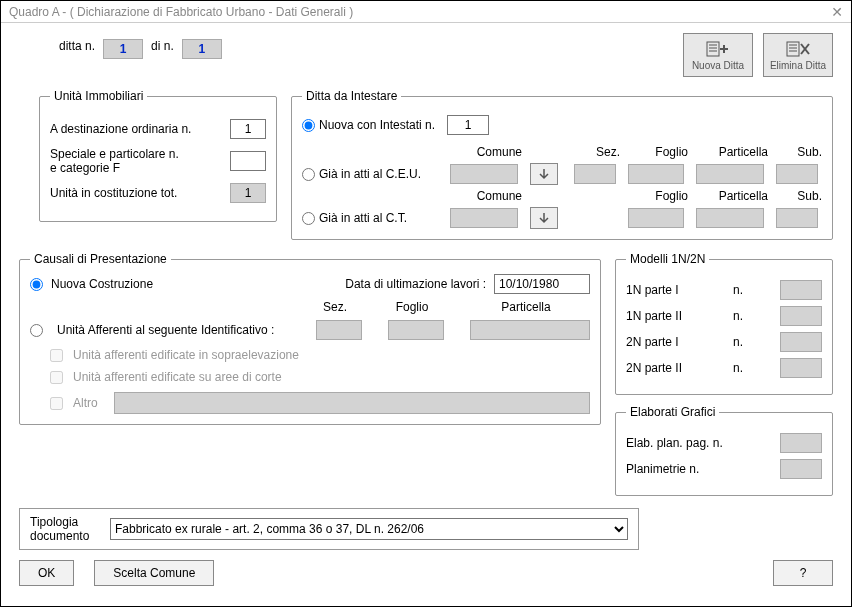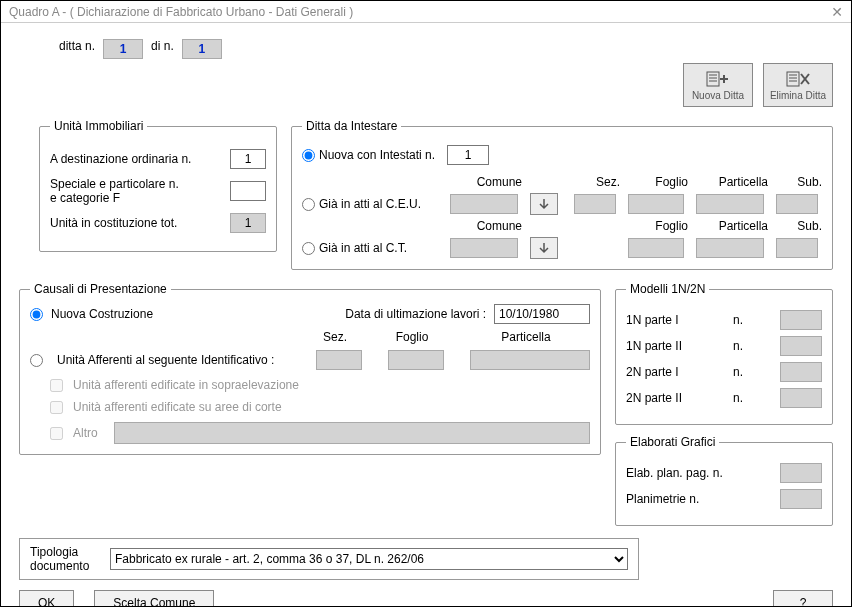--- a/index.html
+++ b/index.html
@@ -42,21 +42,21 @@
   .row1 { display:flex; gap:14px; align-items:flex-start; }
   .tipo-mappale { width: 276px; }
   .tipo-inner { display:flex; align-items:center; gap:6px; margin-top:4px;}
   .ditta-row { display:flex; gap:8px; margin-left:40px; margin-top:6px;}
   .btns-top { display:flex; gap:10px; margin-left:auto; }
   .toolbtn {
     width:70px; height:44px;
     background:#e8e8e8;
     border:1px solid #888;
     display:flex; flex-direction:column; align-items:center; justify-content:center;
-    font-size:10px; color:#555; cursor:pointer;margin-top:30px;
+    font-size:10px; color:#555; cursor:pointer;
   }
   .toolbtn svg { margin-bottom:2px; }
   .txt {
     border:1px solid #777;
     background:#fff;
     height:20px;
     padding:2px 4px;
     font-size:12px;
     text-align:center;
   }

